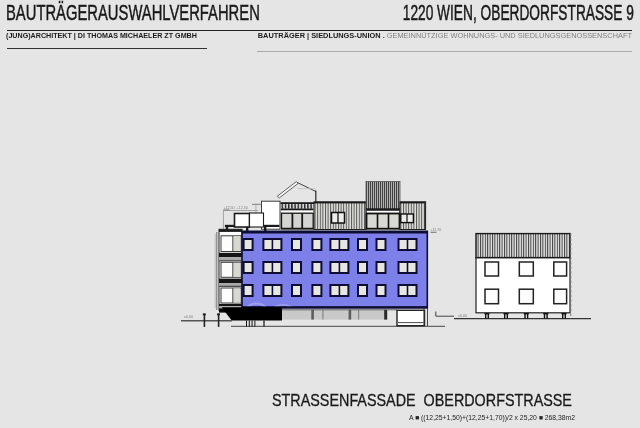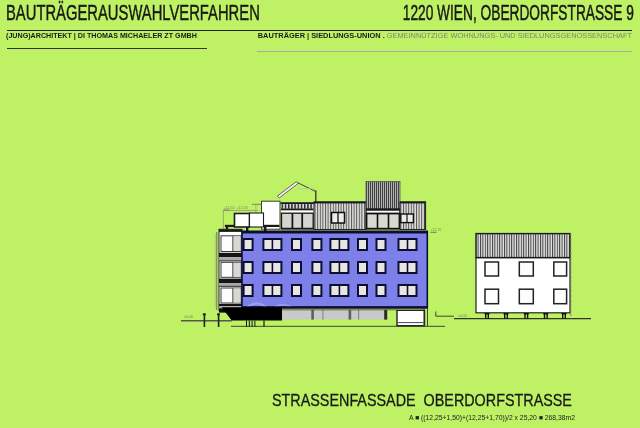--- a/index.html
+++ b/index.html
@@ -1,16 +1,16 @@
 <!DOCTYPE html>
 <html><head>
 <meta charset="utf-8">
 <style>
   html,body{margin:0;padding:0;background:#fff;}
-  #page{position:relative;width:640px;height:428px;background:#bef264;overflow:hidden;
+  #page{position:relative;width:640px;height:428px;background:#e5e5e5;overflow:hidden;
         font-family:"Liberation Sans", sans-serif;}
   .abs{position:absolute;}
 </style>
 </head>
 <body>
 <div id="page">
 
   <div class="abs" style="left:6px;top:-0.2px;font-size:22.5px;color:#181818;white-space:nowrap;transform:scaleX(0.657);transform-origin:0 0;-webkit-text-stroke:0.45px #181818;">BAUTRÄGERAUSWAHLVERFAHREN</div>
 
   <div class="abs" style="right:6px;top:-0.2px;font-size:22.5px;color:#181818;white-space:nowrap;transform:scaleX(0.61);transform-origin:100% 0;-webkit-text-stroke:0.5px #181818;">1220 WIEN, OBERDORFSTRASSE 9</div>

